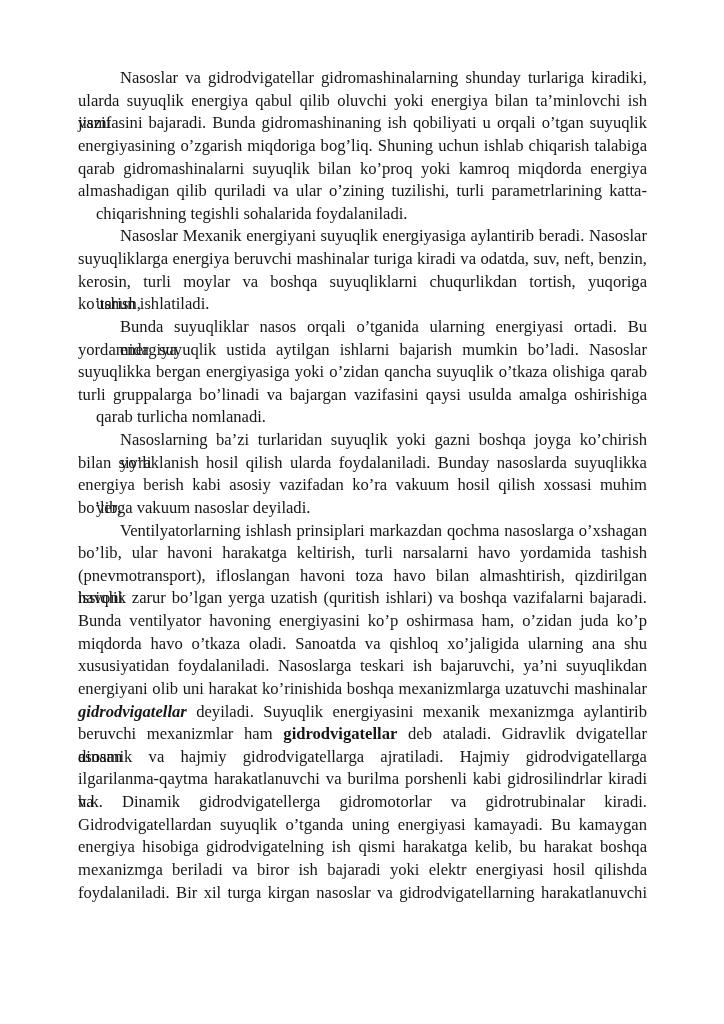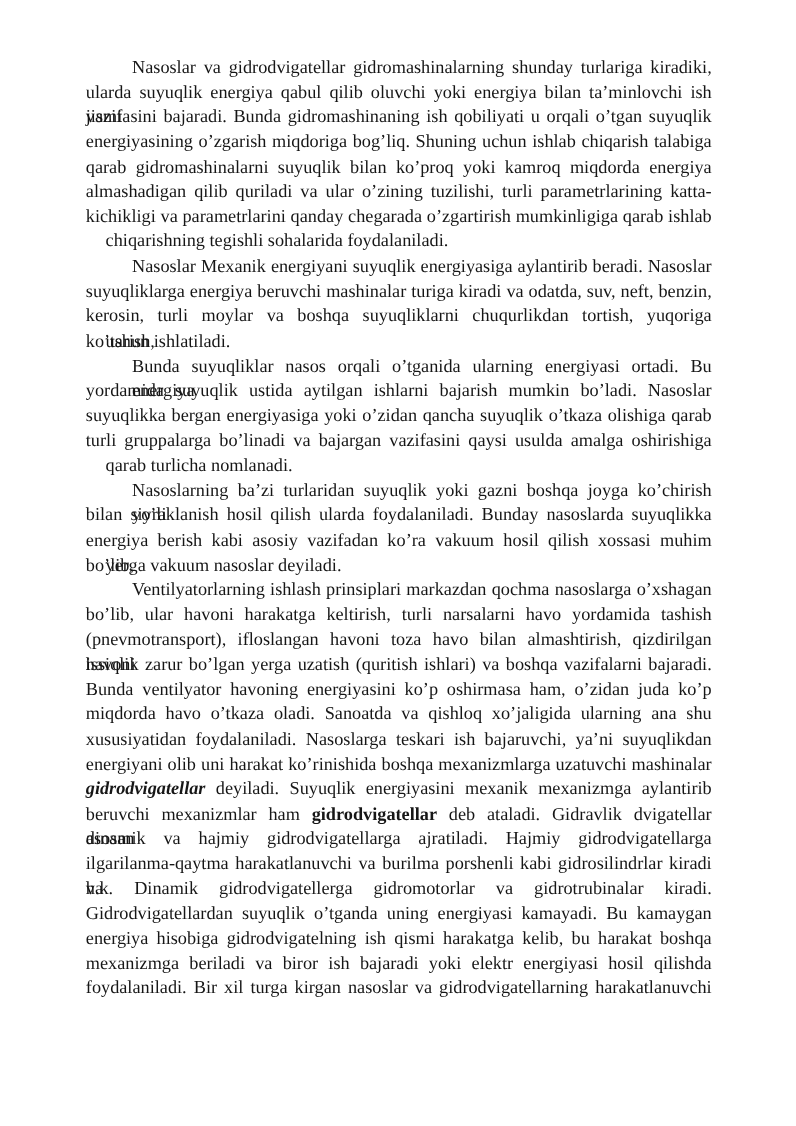--- a/index.html
+++ b/index.html
@@ -1,20 +1,20 @@
 <!DOCTYPE html>
 <html><head>
 <meta charset="utf-8">
 <style>
   html, body { margin: 0; padding: 0; background: #ffffff; }
   body { width: 724px; height: 1024px; overflow: hidden; position: relative; }
   .page {
     position: absolute;
     left: 78px;
-    top: 50px;
+    top: 67px;
     width: 569px;
     font-family: "Liberation Serif", "DejaVu Serif", serif;
     font-size: 16.6px;
     line-height: 22.63px;
     color: #161616;
   }
   .line {
     display: block;
     text-align: justify;
     text-align-last: justify;
@@ -45,23 +45,20 @@
         <span class="line-inner">vazifasini bajaradi. Bunda gidromashinaning ish qobiliyati u orqali o’tgan suyuqlik</span>
       </span>
     <span class="line">
         <span class="line-inner">energiyasining o’zgarish miqdoriga bog’liq. Shuning uchun ishlab chiqarish talabiga</span>
       </span>
     <span class="line">
         <span class="line-inner">qarab gidromashinalarni suyuqlik bilan ko’proq yoki kamroq miqdorda energiya</span>
       </span>
     <span class="line">
         <span class="line-inner">almashadigan qilib quriladi va ular o’zining tuzilishi, turli parametrlarining katta-</span>
-      </span>
-    <span class="line">
-        <span class="line-inner">kichikligi va parametrlarini qanday chegarada o’zgartirish mumkinligiga qarab ishlab</span>
       </span>
     <span class="line last">
         <span class="line-inner">chiqarishning tegishli sohalarida foydalaniladi.</span>
       </span>
   </div>
 
   <div class="para-block">
     <span class="line first">
         <span class="line-inner">Nasoslar Mexanik energiyani suyuqlik energiyasiga aylantirib beradi. Nasoslar</span>
       </span>

